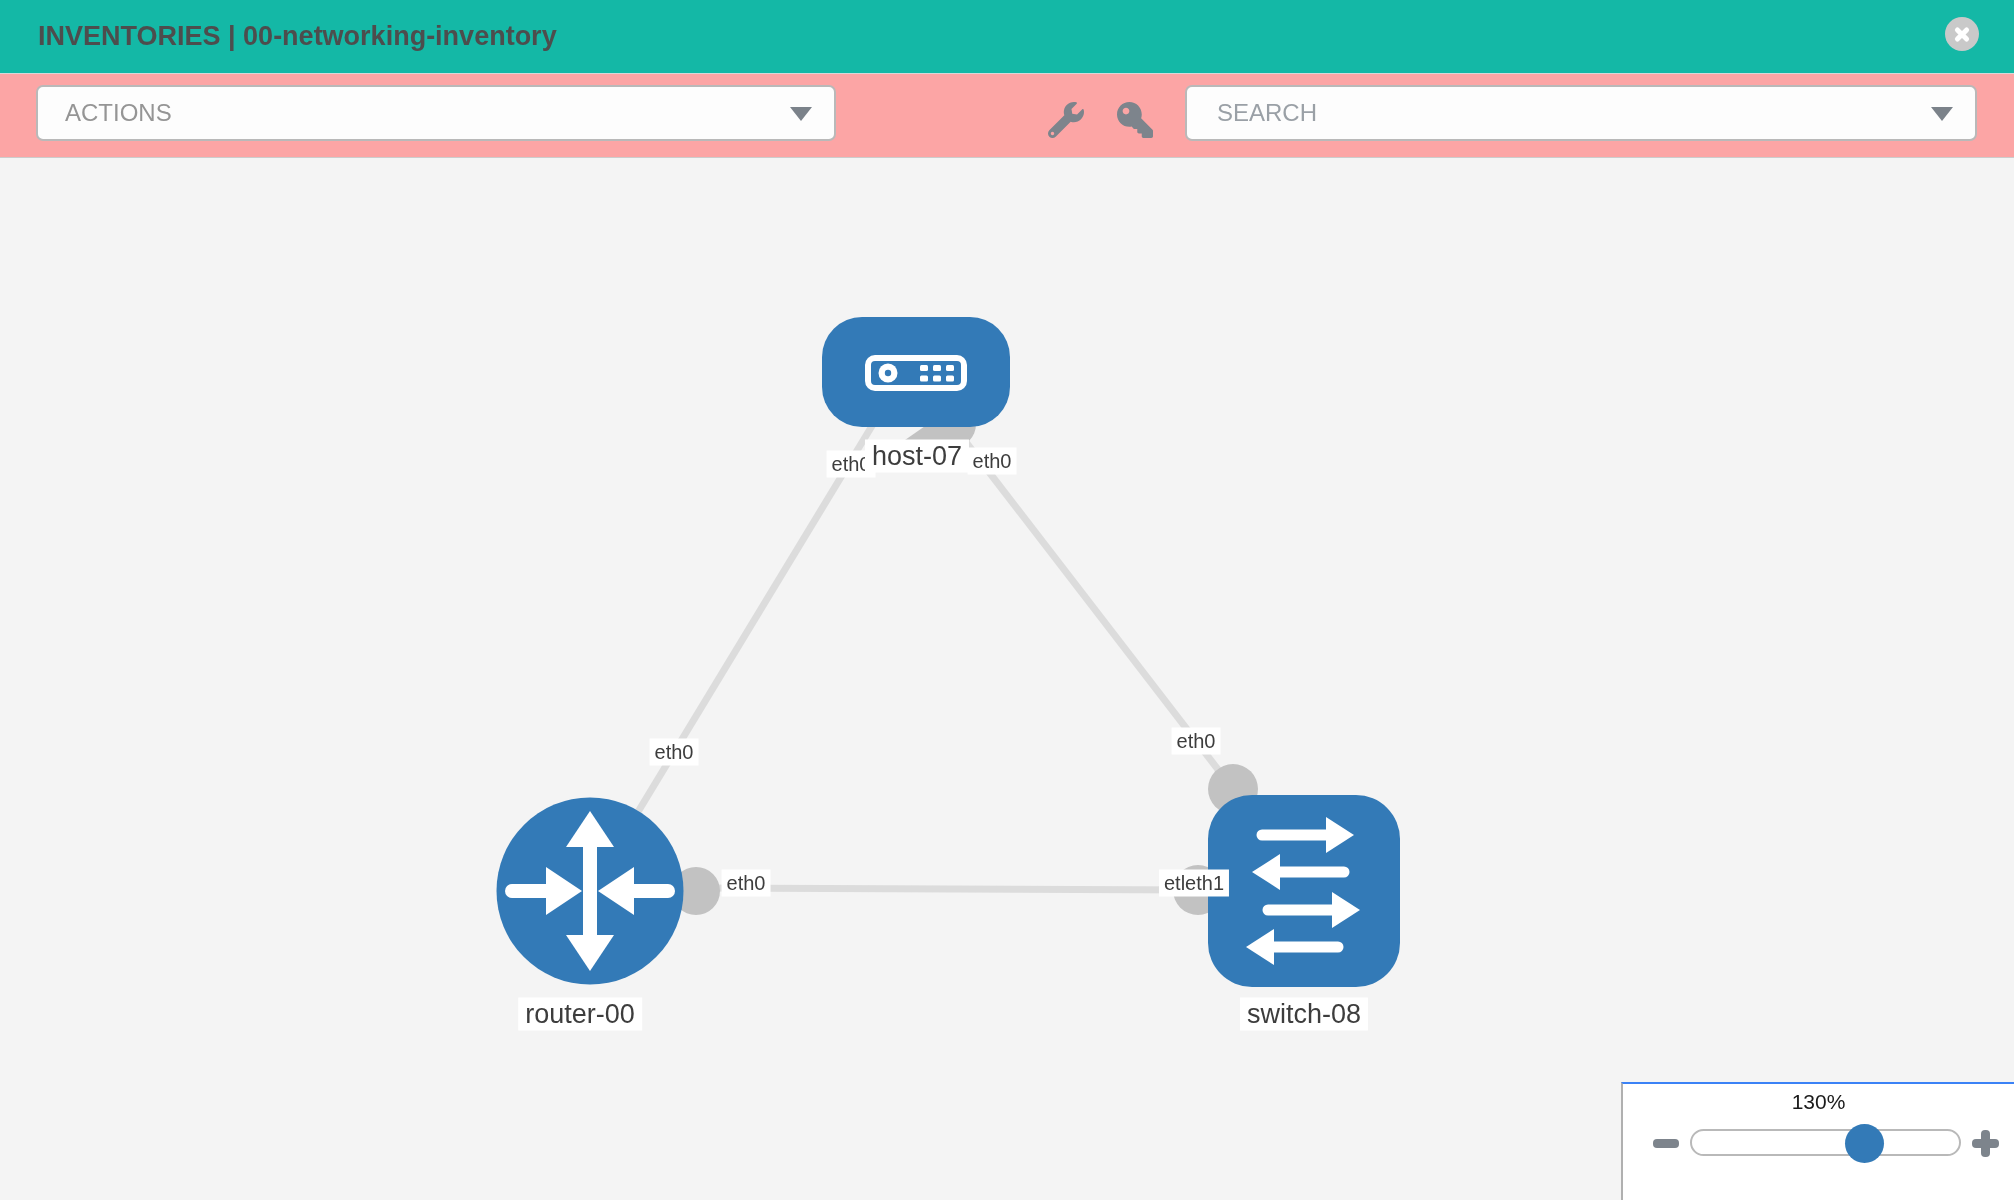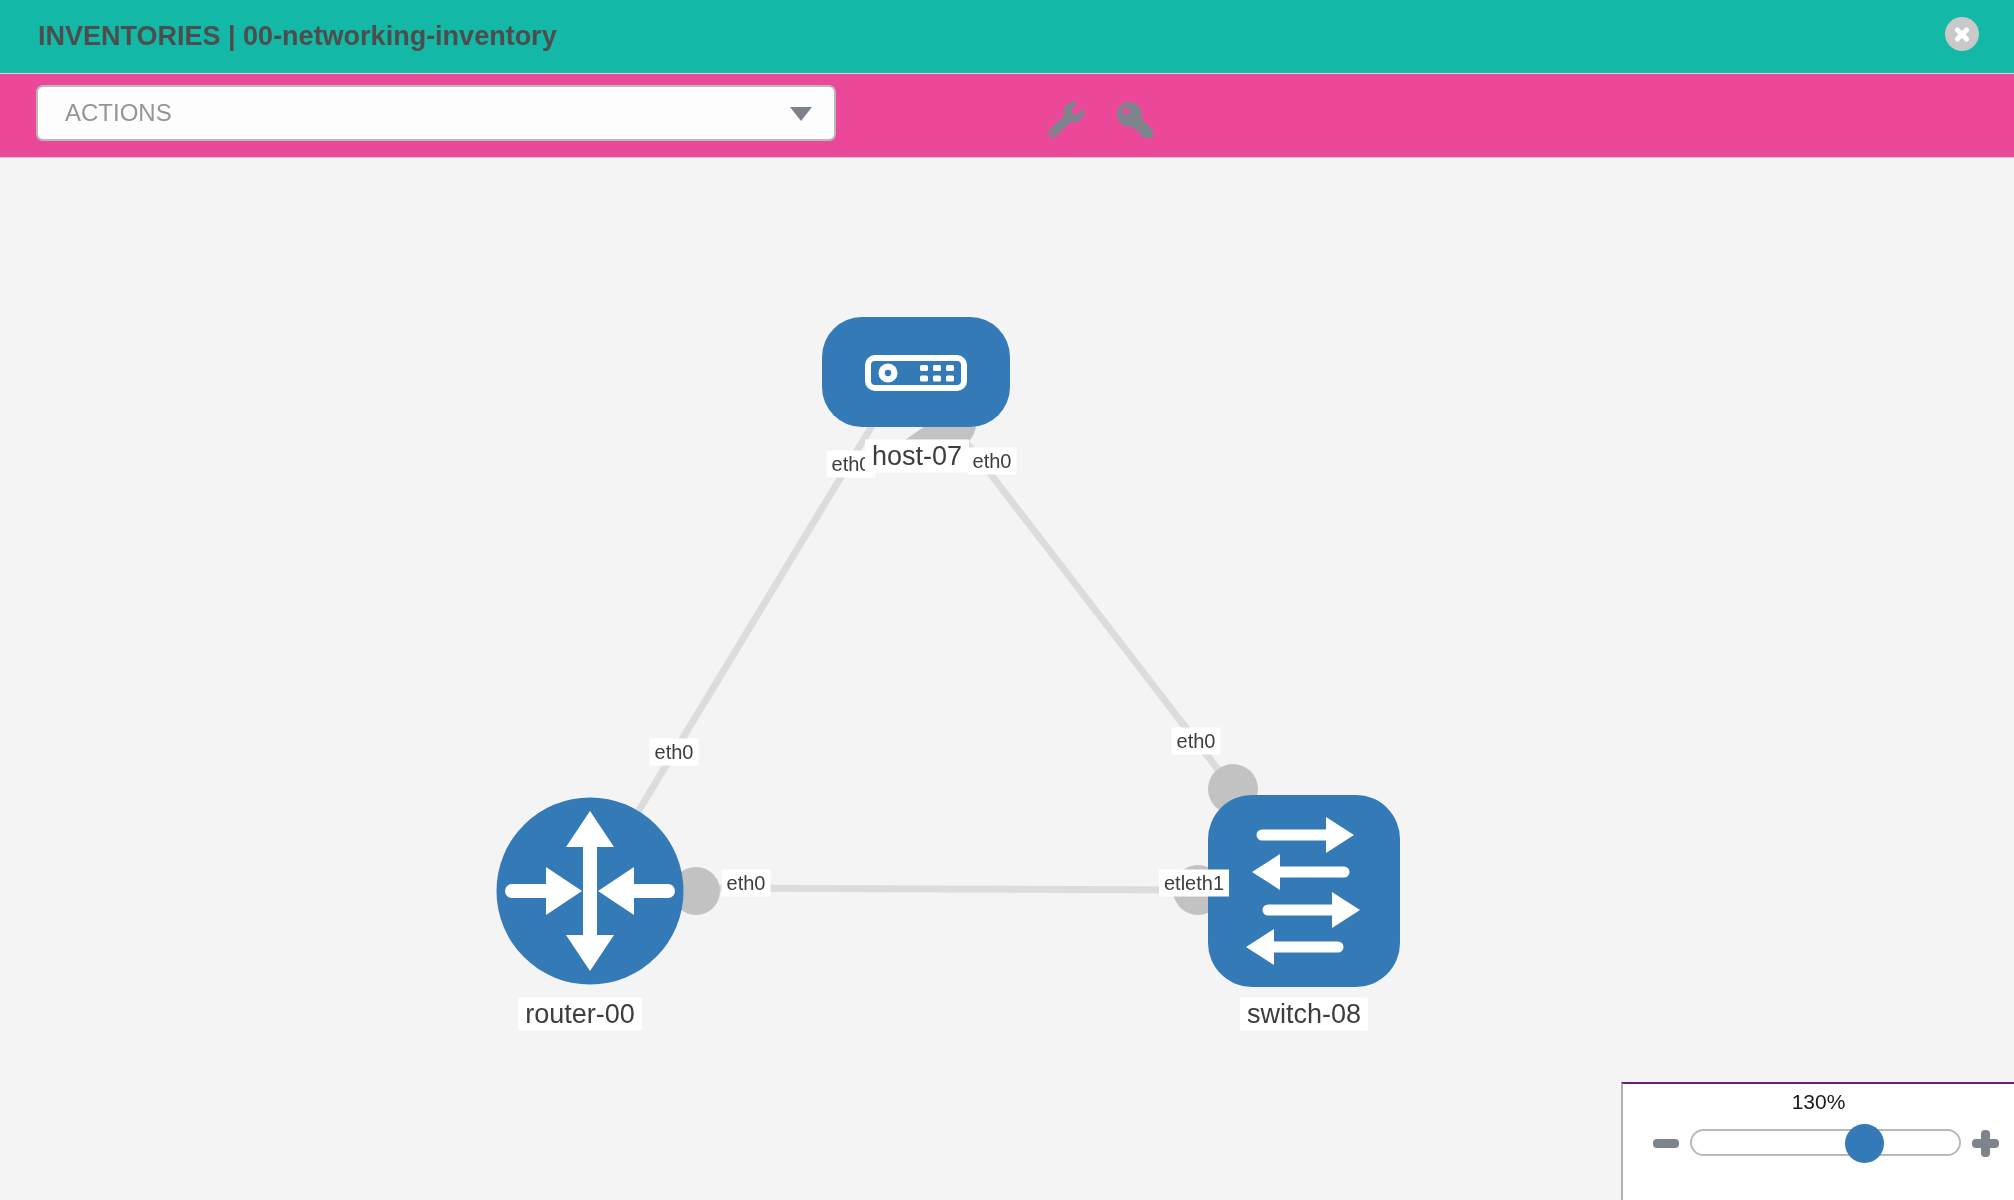--- a/index.html
+++ b/index.html
@@ -11,21 +11,21 @@
   
   .header{position:absolute;top:0;left:0;width:2014px;height:73px;background:#14b8a6;}
   .title{position:absolute;left:38px;top:0;line-height:73px;font-size:27px;font-weight:700;color:#4d4d4d;}
   .close-btn{position:absolute;right:35px;top:17px;width:34px;height:34px;border-radius:50%;background:#c9c9c9;cursor:pointer;}
   .close-btn::before,.close-btn::after{
     content:"";position:absolute;left:8px;top:14.5px;width:18px;height:5px;border-radius:2.5px;background:#ffffff;
   }
   .close-btn::before{transform:rotate(45deg);}
   .close-btn::after{transform:rotate(-45deg);}
   
-  .toolbar{position:absolute;top:73px;left:0;width:2014px;height:85px;background:#ec4899;
+  .toolbar{position:absolute;top:73px;left:0;width:2014px;height:85px;background:#fca5a5;
     border-top:1px solid #d8d8d8;border-bottom:1px solid #cccccc;box-sizing:border-box;}
   .select-box{position:absolute;top:11px;height:56px;background:#fdfdfd;border:2px solid #b9b9b9;
     border-radius:7px;box-sizing:border-box;font-size:24px;line-height:52px;cursor:pointer;}
   .actions-box{left:36px;width:800px;padding-left:27px;color:#959595;}
   .search-box{left:1185px;width:792px;padding-left:30px;color:#9aa0a6;}
   .caret{position:absolute;right:22px;top:50%;margin-top:-6px;width:0;height:0;
     border-left:11px solid transparent;border-right:11px solid transparent;border-top:14px solid #7b828a;}
   .tool-icon{position:absolute;top:28px;width:36px;height:36px;cursor:pointer;}
   .tool-icon svg{width:36px;height:36px;display:block;}
   .wrench-icon{left:1048px;}
@@ -34,21 +34,21 @@
   .canvas{position:absolute;top:158px;left:0;width:2014px;height:1042px;background:#f4f4f4;}
   .topo-svg{position:absolute;top:0;left:0;}
   .iface-label,.node-label{
     position:absolute;transform:translate(-50%,-50%);background:#ffffff;color:#3d3d3d;
     white-space:nowrap;
   }
   .iface-label{font-size:20px;padding:2px 5px;}
   .node-label{font-size:27px;padding:1px 7px;}
   
   .zoom-panel{position:absolute;left:1621px;top:1082px;width:393px;height:118px;background:#ffffff;
-    border-left:2px solid #b0b0b0;border-top:2px solid #701a75;box-sizing:border-box;}
+    border-left:2px solid #b0b0b0;border-top:2px solid #3b82f6;box-sizing:border-box;}
   .zoom-level{position:absolute;top:6px;left:0;width:100%;text-align:center;font-size:21px;color:#1a1a1a;}
   .zoom-minus{position:absolute;left:30px;top:55px;width:26px;height:9px;border-radius:4px;background:#7d848c;cursor:pointer;}
   .zoom-track{position:absolute;left:67px;top:45px;width:271px;height:27px;border:2px solid #b9b9b9;
     border-radius:14px;background:#ffffff;box-sizing:border-box;cursor:pointer;}
   .zoom-knob{position:absolute;left:222px;top:40px;width:39px;height:39px;border-radius:50%;background:#337ab7;cursor:pointer;}
   .zoom-plus{position:absolute;left:349px;top:46px;width:27px;height:27px;cursor:pointer;}
   .zoom-plus::before{content:"";position:absolute;left:0;top:9px;width:27px;height:9px;border-radius:4px;background:#7d848c;}
   .zoom-plus::after{content:"";position:absolute;left:9px;top:0;width:9px;height:27px;border-radius:4px;background:#7d848c;}
 </style>
 </head>
@@ -71,20 +71,24 @@
       </svg>
   </div>
   <div class="tool-icon key-icon">
     <svg viewBox="0 0 512 512">
         <g transform="translate(512,0) scale(-1,1)">
           <path fill="#7d848c" d="M512 176.001C512 273.203 433.202 352 336 352c-11.22 0-22.19-1.062-32.827-3.069l-24.012 27.014A23.999 23.999 0 0 1 261.223 384H224v40c0 13.255-10.745 24-24 24h-40v40c0 13.255-10.745 24-24 24H24c-13.255 0-24-10.745-24-24v-78.059c0-6.365 2.529-12.47 7.029-16.971l161.802-161.802C163.108 213.814 160 195.271 160 176 160 78.798 238.797.001 335.999 0 433.488-.001 512 78.511 512 176.001zM336 128c0 26.51 21.49 48 48 48s48-21.49 48-48-21.49-48-48-48-48 21.49-48 48z"></path>
         </g>
       </svg>
   </div>
 
+  <div class="select-box search-box">
+    <span>SEARCH</span>
+    <span class="caret"></span>
+  </div>
 </div>
 
 <div class="canvas">
   <svg class="topo-svg" width="2014" height="1042" viewBox="0 0 2014 1042">
 
     <g stroke="#dcdcdc" stroke-width="7">
       <line x1="590" y1="733" x2="878" y2="258"></line>
       <line x1="952" y1="266" x2="1233" y2="631"></line>
       <line x1="696" y1="730" x2="1198" y2="732"></line>
     </g>

